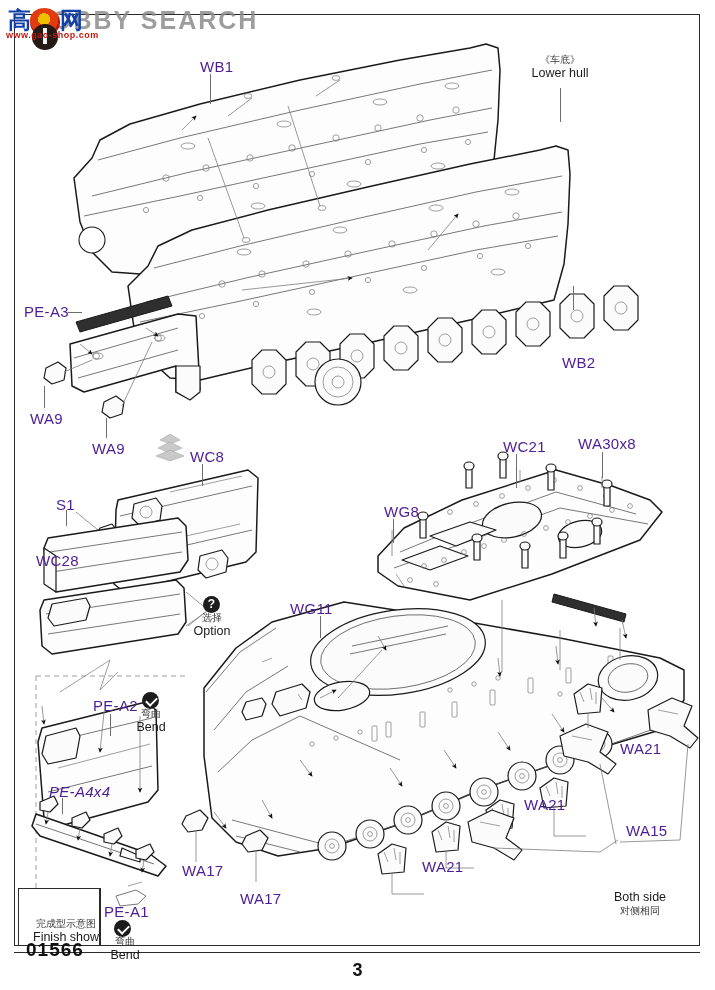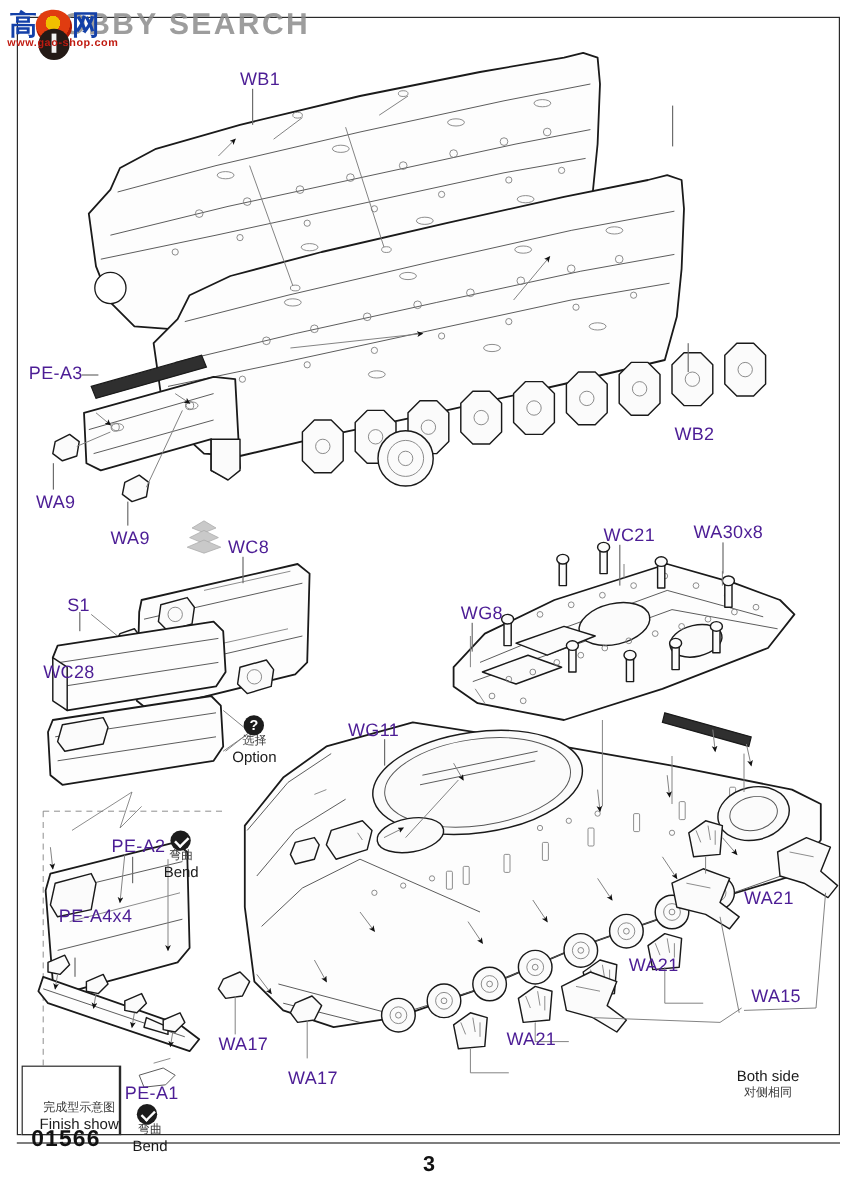--- a/index.html
+++ b/index.html
@@ -676,20 +676,24 @@
     </g>
   </svg>
   </div>
 
   <div class="lbl" style="left:200px; top:58px;">WB1</div>
   <div class="leader v" style="left:210px; top:74px; height:30px;"></div>
 
   <div class="lbl" style="left:562px; top:310px;margin-top:44px;">WB2</div>
   <div class="leader v" style="left:573px; top:286px; height:24px;"></div>
 
+  <div class="bilingual" style="left:500px; top:54px; width:120px;">
+    <span class="zh">《车底》</span>
+    <span class="en">Lower hull</span>
+  </div>
   <div class="leader v" style="left:560px; top:88px; height:34px;"></div>
 
   <div class="lbl" style="left:24px; top:303px;">PE-A3</div>
   <div class="leader h" style="left:68px; top:312px; width:14px;"></div>
 
   <div class="lbl" style="left:30px; top:410px;">WA9</div>
   <div class="leader v" style="left:44px; top:386px; height:22px;"></div>
 
   <div class="lbl" style="left:92px; top:440px;">WA9</div>
   <div class="leader v" style="left:106px; top:418px; height:20px;"></div>
@@ -709,21 +713,21 @@
   </div>
 
   <div class="lbl" style="left:93px; top:697px;">PE-A2</div>
   <div class="leader v" style="left:110px; top:714px; height:22px;"></div>
   <div class="badge bend" style="left:142px; top:692px;"></div>
   <div class="bilingual" style="left:122px; top:708px; width:58px;">
     <span class="zh">弯曲</span>
     <span class="en">Bend</span>
   </div>
 
-  <div class="lbl" style="left:49px; top:755px;">PE-A4x4</div>
+  <div class="lbl" style="left:49px; top:783px;font-style:italic;">PE-A4x4</div>
   <div class="leader v" style="left:62px; top:798px; height:16px;"></div>
 
   <div class="lbl" style="left:104px; top:903px;">PE-A1</div>
   <div class="badge bend" style="left:114px; top:920px;"></div>
   <div class="bilingual" style="left:101px; top:936px; width:48px;">
     <span class="zh">弯曲</span>
     <span class="en">Bend</span>
   </div>
 
   <div class="legend-box" style="left:18px; top:888px; width:82px; height:58px;"></div>

